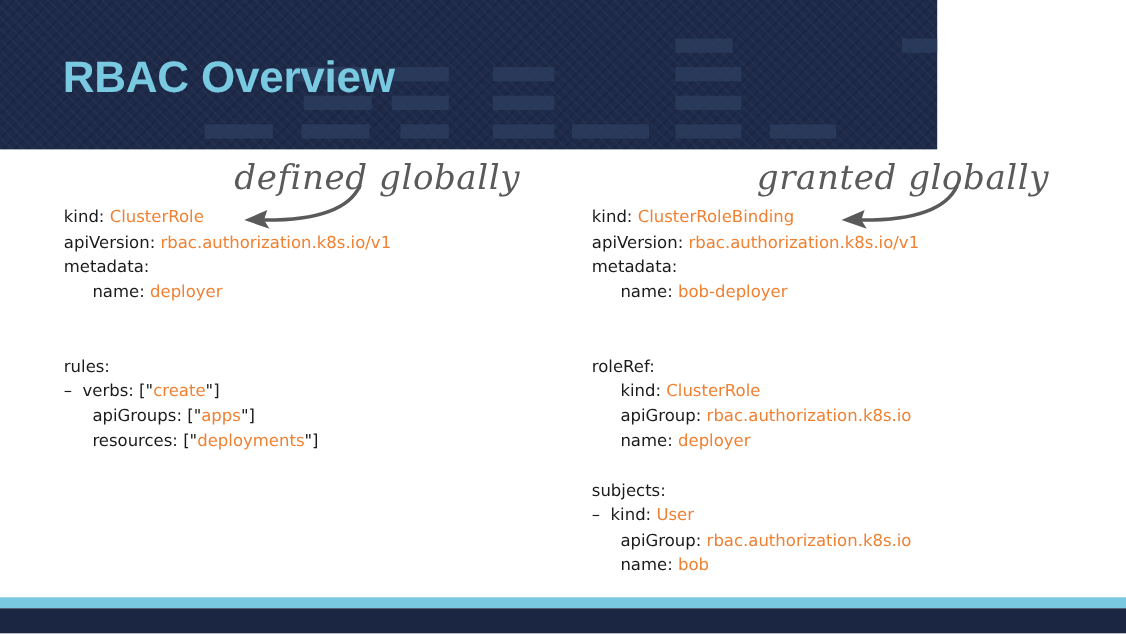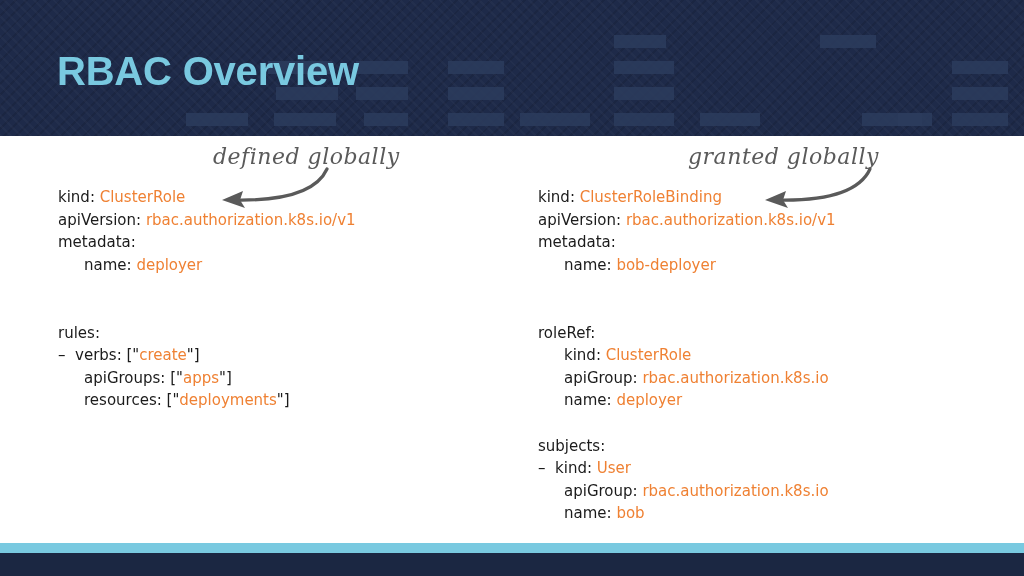--- a/index.html
+++ b/index.html
@@ -12,21 +12,21 @@
     height: 576px;
     position: relative;
     overflow: hidden;
     font-family: "DejaVu Sans", sans-serif;
   }
 
   
   #header {
     position: absolute;
     left: 0; top: 0;
-    width: 1024px;
+    width: 852px;
     height: 136px;
     background: #1e2a49;
     overflow: hidden;
   }
   #header-texture {
     position: absolute;
     inset: 0;
     background-image:
       repeating-linear-gradient(45deg,  rgba(255,255,255,0.028) 0 2px, rgba(0,0,0,0) 2px 7px),
       repeating-linear-gradient(-45deg, rgba(0,0,0,0.10) 0 2px, rgba(0,0,0,0) 2px 8px);
@@ -91,21 +91,21 @@
   .yline.blank { height: 22.6px; }
   .k { color: #1b1b1b; }
   .v { color: #ef8133; }
   .p { color: #1b1b1b; }   
 
   
   .annot {
     position: absolute;
     font-family: "DejaVu Serif", serif;
     font-style: italic;
-    font-size: 22px;
+    font-size: 31px;
     color: #5a5a5a;
     white-space: nowrap;
     letter-spacing: .5px;
   }
   #annot-left  { left: 213px; top: 144px; }
   #annot-right { left: 688px; top: 144px; }
 
   .arrow {
     position: absolute;
     overflow: visible;

